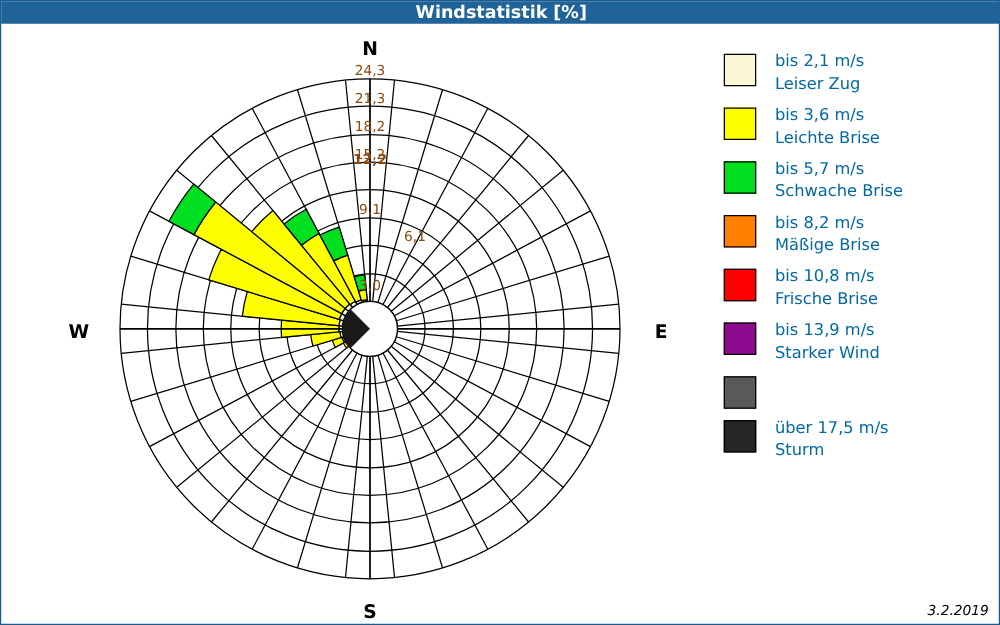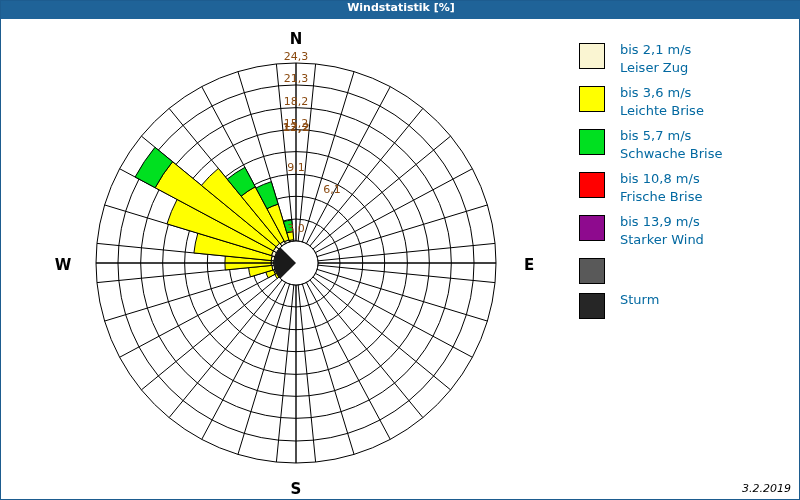--- a/index.html
+++ b/index.html
@@ -12,22 +12,22 @@
     position:relative;width:800px;height:500px;
     box-sizing:border-box;
     border:1px solid #1d5c8f;
     background:#ffffff;
   }
   
   #titlebar{
     position:absolute;left:0;top:0;width:800px;height:18px;
     background:#1f6398;
     color:#ffffff;
-    font-size:11px;font-weight:bold;
-    display:flex;justify-content:center;
+    font-size:14px;font-weight:bold;
+    display:flex;align-items:center;justify-content:center;
     letter-spacing:0px;
   }
   
   #plot{
     position:absolute;left:0;top:19px;width:560px;height:480px;
   }
   #rose-svg{position:absolute;left:0;top:0;}
   
   .compass{
     position:absolute;
@@ -195,39 +195,47 @@
         </div>
       </div>
       <div class="legend-row">
         <div class="legend-swatch" style="background: rgb(0, 224, 32);"></div>
         <div class="legend-text">
           <div>bis 5,7 m/s</div>
           <div>Schwache Brise</div>
         </div>
       </div>
       <div class="legend-row">
+        <div class="legend-swatch" style="background: rgb(255, 128, 0);"></div>
+        <div class="legend-text">
+          <div>bis 8,2 m/s</div>
+          <div>Mäßige Brise</div>
+        </div>
+      </div>
+      <div class="legend-row">
         <div class="legend-swatch" style="background: rgb(255, 0, 0);"></div>
         <div class="legend-text">
           <div>bis 10,8 m/s</div>
           <div>Frische Brise</div>
         </div>
       </div>
       <div class="legend-row">
         <div class="legend-swatch" style="background: rgb(142, 10, 142);"></div>
         <div class="legend-text">
           <div>bis 13,9 m/s</div>
           <div>Starker Wind</div>
         </div>
       </div>
       <div class="legend-row">
         <div class="legend-swatch" style="background: rgb(89, 89, 89);"></div>
       </div>
       <div class="legend-row">
         <div class="legend-swatch" style="background: rgb(38, 38, 38);"></div>
         <div class="legend-text">
+          <div>über 17,5 m/s</div>
           <div>Sturm</div>
         </div>
       </div>
     </div>
 
   <div id="footer-date">3.2.2019</div>
 
 </div>
 
 </body></html>

